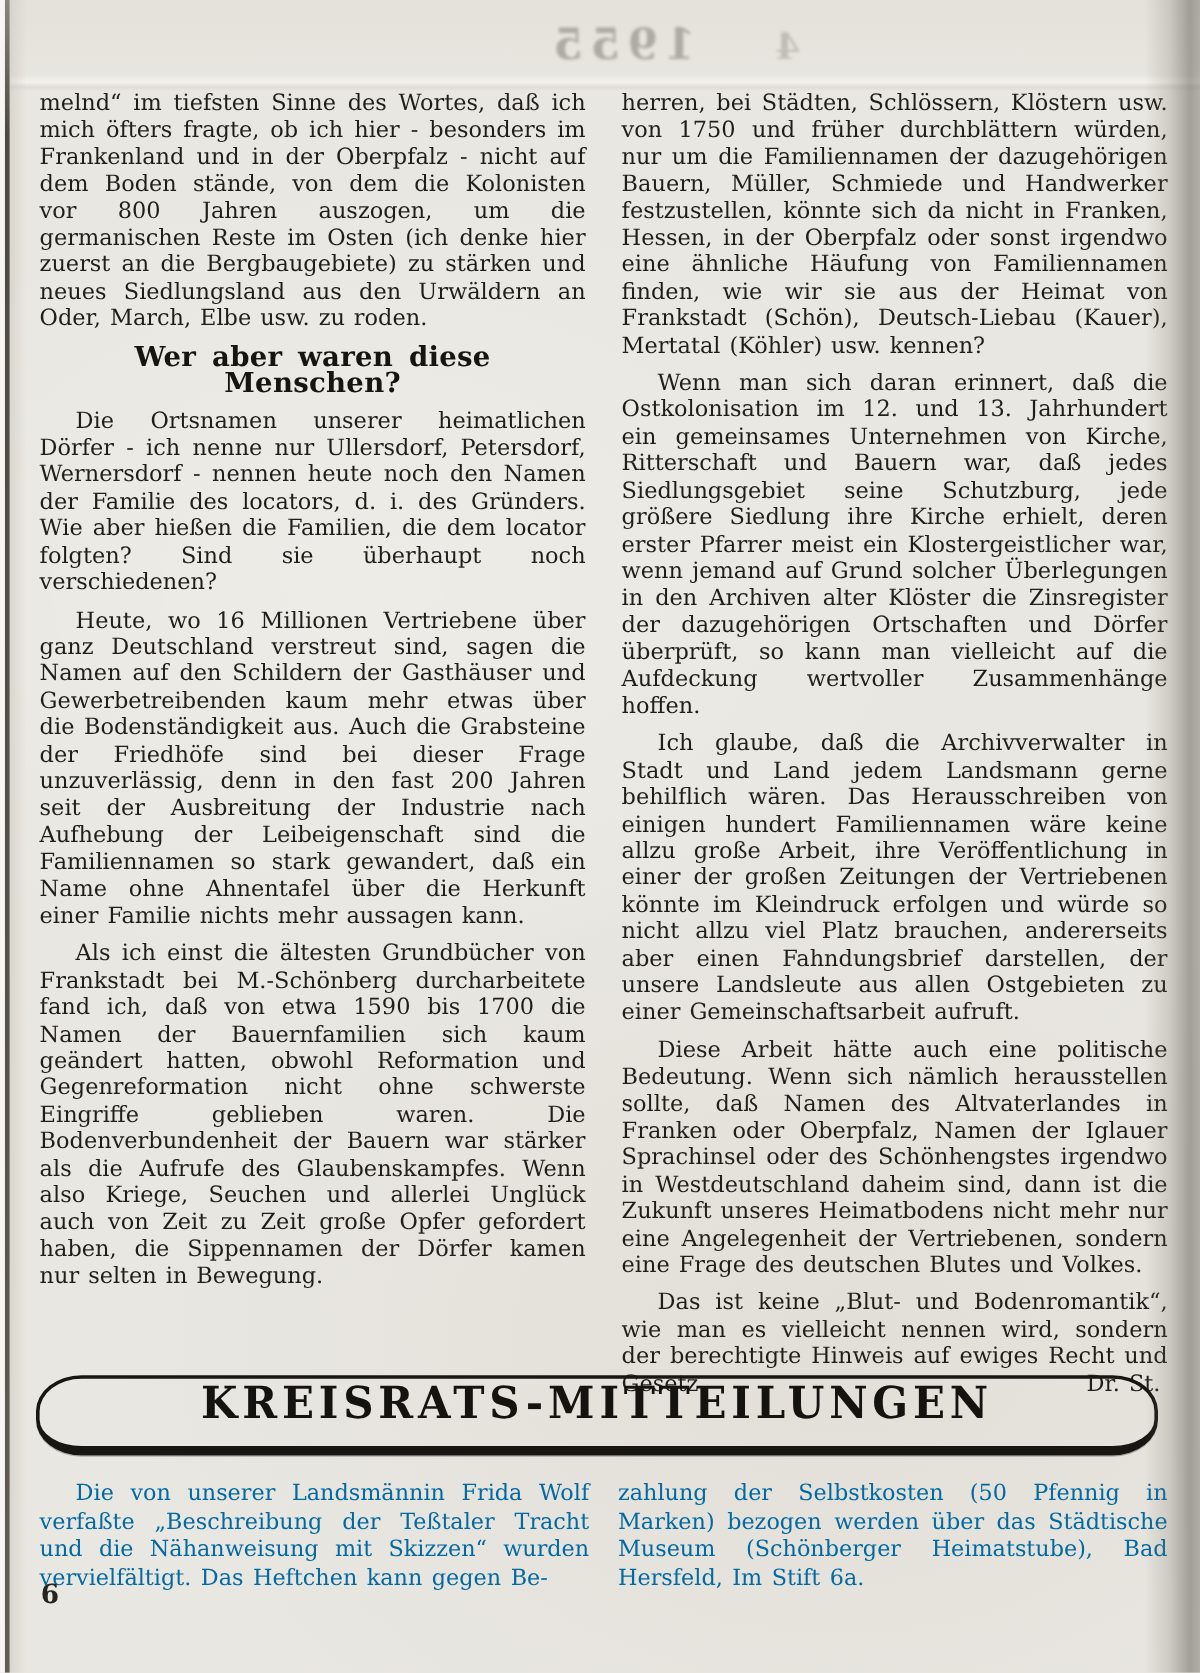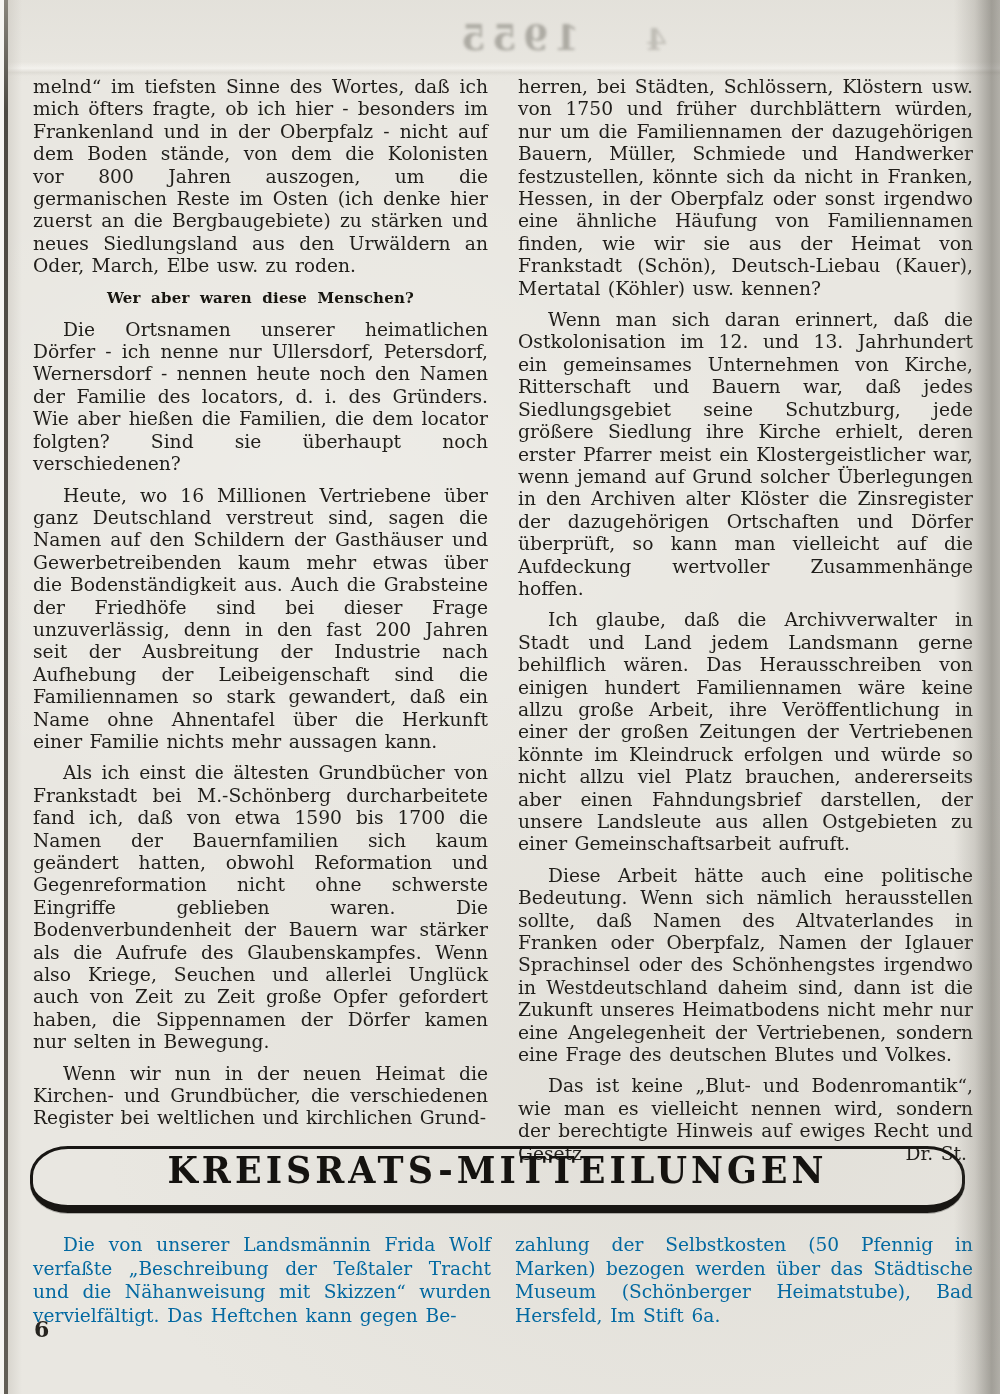--- a/index.html
+++ b/index.html
@@ -44,21 +44,21 @@
     position:absolute;top:76px;width:455px;
     font-size:18.7px;line-height:22.4px;text-align:justify;
     color:#201e1a;
     word-spacing:1.5px;
   }
   .col-left{left:33px;}
   .col-right{left:518px;}
   .col p{margin:0 0 9px 0;text-indent:30px;}
   .col p.noindent{text-indent:0;}
   .col h2{
-    font-size:15px;line-height:22px;font-weight:bold;color:#17150f;
+    font-size:23px;line-height:22px;font-weight:bold;color:#17150f;
     text-align:center;margin:3px 0 10px 0;word-spacing:5px;letter-spacing:0.2px;
   }
   .sig{float:right;font-weight:normal;padding-right:6px;}
 
   
   .banner{
     position:absolute;left:30px;top:1146px;width:929px;height:56px;
     border:3px solid #181613;border-bottom-width:8px;border-radius:38px/30px;
     display:flex;align-items:flex-start;justify-content:center;
     box-shadow:0 1px 0 rgba(0,0,0,0.25);
@@ -95,21 +95,20 @@
 
   <div class="bleed bleed-year">1955</div>
   <div class="bleed bleed-mark">4</div>
 
   <div class="col col-left">
     <p class="noindent">melnd“ im tiefsten Sinne des Wortes, daß ich mich öfters fragte, ob ich hier - besonders im Frankenland und in der Oberpfalz - nicht auf dem Boden stände, von dem die Kolonisten vor 800 Jahren auszogen, um die germanischen Reste im Osten (ich denke hier zuerst an die Bergbaugebiete) zu stärken und neues Siedlungsland aus den Urwäldern an Oder, March, Elbe usw. zu roden.</p>
     <h2>Wer aber waren diese Menschen?</h2>
     <p>Die Ortsnamen unserer heimatlichen Dörfer - ich nenne nur Ullersdorf, Petersdorf, Wernersdorf - nennen heute noch den Namen der Familie des locators, d. i. des Gründers. Wie aber hießen die Familien, die dem locator folgten? Sind sie überhaupt noch verschiedenen?</p>
     <p>Heute, wo 16 Millionen Vertriebene über ganz Deutschland verstreut sind, sagen die Namen auf den Schildern der Gasthäuser und Gewerbetreibenden kaum mehr etwas über die Bodenständigkeit aus. Auch die Grabsteine der Friedhöfe sind bei dieser Frage unzuverlässig, denn in den fast 200 Jahren seit der Ausbreitung der Industrie nach Aufhebung der Leibeigenschaft sind die Familiennamen so stark gewandert, daß ein Name ohne Ahnentafel über die Herkunft einer Familie nichts mehr aussagen kann.</p>
     <p>Als ich einst die ältesten Grundbücher von Frankstadt bei M.-Schönberg durcharbeitete fand ich, daß von etwa 1590 bis 1700 die Namen der Bauernfamilien sich kaum geändert hatten, obwohl Reformation und Gegenreformation nicht ohne schwerste Eingriffe geblieben waren. Die Bodenverbundenheit der Bauern war stärker als die Aufrufe des Glaubenskampfes. Wenn also Kriege, Seuchen und allerlei Unglück auch von Zeit zu Zeit große Opfer gefordert haben, die Sippennamen der Dörfer kamen nur selten in Bewegung.</p>
-    <p>Wenn wir nun in der neuen Heimat die Kirchen- und Grundbücher, die verschiedenen Register bei weltlichen und kirchlichen Grund-</p>
   </div>
 
   <div class="col col-right">
     <p class="noindent">herren, bei Städten, Schlössern, Klöstern usw. von 1750 und früher durchblättern würden, nur um die Familiennamen der dazugehörigen Bauern, Müller, Schmiede und Handwerker festzustellen, könnte sich da nicht in Franken, Hessen, in der Oberpfalz oder sonst irgendwo eine ähnliche Häufung von Familiennamen finden, wie wir sie aus der Heimat von Frankstadt (Schön), Deutsch-Liebau (Kauer), Mertatal (Köhler) usw. kennen?</p>
     <p>Wenn man sich daran erinnert, daß die Ostkolonisation im 12. und 13. Jahrhundert ein gemeinsames Unternehmen von Kirche, Ritterschaft und Bauern war, daß jedes Siedlungsgebiet seine Schutzburg, jede größere Siedlung ihre Kirche erhielt, deren erster Pfarrer meist ein Klostergeistlicher war, wenn jemand auf Grund solcher Überlegungen in den Archiven alter Klöster die Zinsregister der dazugehörigen Ortschaften und Dörfer überprüft, so kann man vielleicht auf die Aufdeckung wertvoller Zusammenhänge hoffen.</p>
     <p>Ich glaube, daß die Archivverwalter in Stadt und Land jedem Landsmann gerne behilflich wären. Das Herausschreiben von einigen hundert Familiennamen wäre keine allzu große Arbeit, ihre Veröffentlichung in einer der großen Zeitungen der Vertriebenen könnte im Kleindruck erfolgen und würde so nicht allzu viel Platz brauchen, andererseits aber einen Fahndungsbrief darstellen, der unsere Landsleute aus allen Ostgebieten zu einer Gemeinschaftsarbeit aufruft.</p>
     <p>Diese Arbeit hätte auch eine politische Bedeutung. Wenn sich nämlich herausstellen sollte, daß Namen des Altvaterlandes in Franken oder Oberpfalz, Namen der Iglauer Sprachinsel oder des Schönhengstes irgendwo in Westdeutschland daheim sind, dann ist die Zukunft unseres Heimatbodens nicht mehr nur eine Angelegenheit der Vertriebenen, sondern eine Frage des deutschen Blutes und Volkes.</p>
     <p>
       <span>Das ist keine „Blut- und Bodenromantik“, wie man es vielleicht nennen wird, sondern der berechtigte Hinweis auf ewiges Recht und Gesetz.</span>
       <span class="sig">Dr. St.</span>

